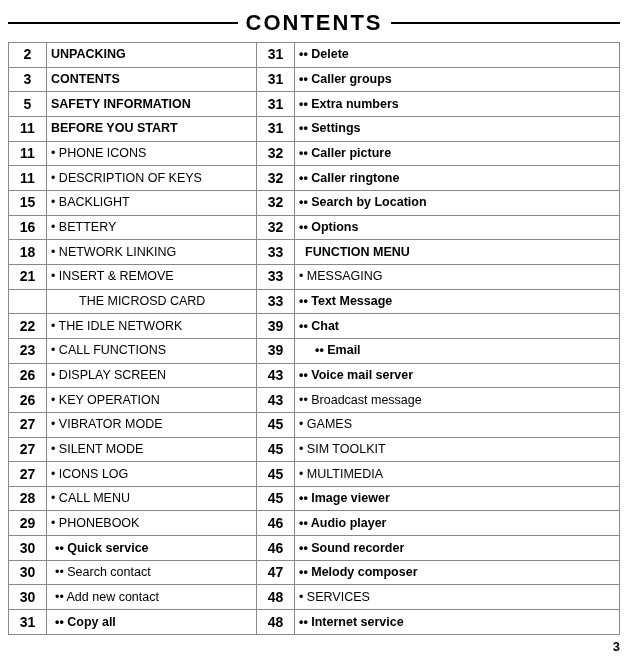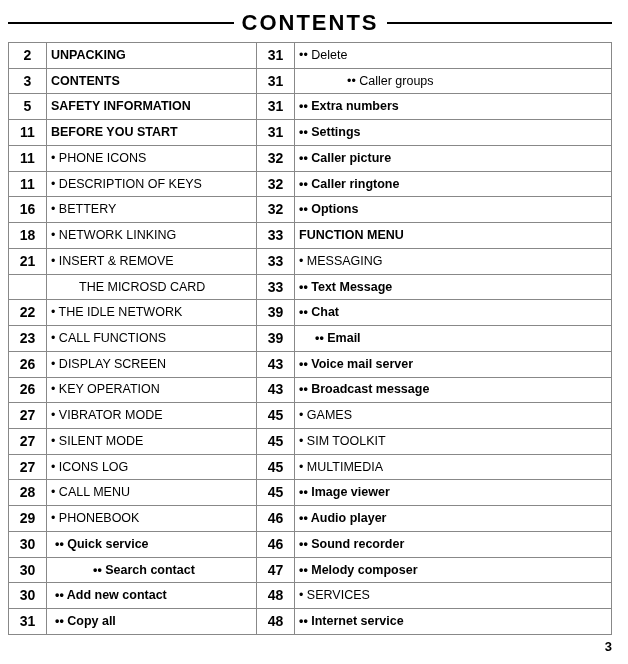--- a/index.html
+++ b/index.html
@@ -10,21 +10,21 @@
       font-family: Arial, Helvetica, sans-serif;
       font-size: 13px;
       color: #000;
       overflow: hidden;
       position: relative;
     }
 
     .page-wrapper {
       width: 628px;
       height: 664px;
-      padding: 10px 16px 10px 8px;
+      padding: 10px 8px 10px 8px;
       display: flex;
       flex-direction: column;
     }
 
     
     .title-bar {
       display: flex;
       align-items: center;
       justify-content: center;
       margin-bottom: 6px;
@@ -94,27 +94,27 @@
     <div class="title-text">CONTENTS</div>
     <div class="title-line"></div>
   </div>
 
   <table class="toc-table">
     <tbody id="toc-body">
     <tr>
           <td class="col-num">2</td>
           <td class="col-label"><span class="blue">UNPACKING</span></td>
           <td class="col-num2">31</td>
-          <td class="col-label2"><span style="font-weight: 400;">•• Delete</span></td>
+          <td class="col-label2"><span style="font-weight: 700;">•• Delete</span></td>
         </tr>
         <tr>
           <td class="col-num">3</td>
           <td class="col-label"><span class="blue">CONTENTS</span></td>
           <td class="col-num2">31</td>
-          <td class="col-label2"><span style="font-weight: 400; margin-left: 48px;">•• Caller  groups</span></td>
+          <td class="col-label2"><span style="font-weight: 700;">•• Caller  groups</span></td>
         </tr>
         <tr>
           <td class="col-num">5</td>
           <td class="col-label"><span class="blue">SAFETY INFORMATION</span></td>
           <td class="col-num2">31</td>
           <td class="col-label2"><span style="font-weight: 700;">•• Extra numbers</span></td>
         </tr>
         <tr>
           <td class="col-num">11</td>
           <td class="col-label"><span class="blue">BEFORE YOU START</span></td>
@@ -125,32 +125,38 @@
           <td class="col-num">11</td>
           <td class="col-label"><span>• PHONE ICONS</span></td>
           <td class="col-num2">32</td>
           <td class="col-label2"><span style="font-weight: 700;">•• Caller  picture</span></td>
         </tr>
         <tr>
           <td class="col-num">11</td>
           <td class="col-label"><span>• DESCRIPTION OF KEYS</span></td>
           <td class="col-num2">32</td>
           <td class="col-label2"><span style="font-weight: 700;">•• Caller ringtone</span></td>
+        </tr>
+        <tr>
+          <td class="col-num">15</td>
+          <td class="col-label"><span>• BACKLIGHT</span></td>
+          <td class="col-num2">32</td>
+          <td class="col-label2"><span style="font-weight: 700;">•• Search by Location</span></td>
         </tr>
         <tr>
           <td class="col-num">16</td>
           <td class="col-label"><span>• BETTERY</span></td>
           <td class="col-num2">32</td>
           <td class="col-label2"><span style="font-weight: 700;">•• Options</span></td>
         </tr>
         <tr>
           <td class="col-num">18</td>
           <td class="col-label"><span>• NETWORK LINKING</span></td>
           <td class="col-num2">33</td>
-          <td class="col-label2"><span class="blue" style="font-weight: 700;">FUNCTION MENU</span></td>
+          <td class="col-label2"><span class="blue" style="font-weight: 700; margin-left: 6px;">FUNCTION MENU</span></td>
         </tr>
         <tr>
           <td class="col-num">21</td>
           <td class="col-label"><span>• INSERT &amp; REMOVE</span></td>
           <td class="col-num2">33</td>
           <td class="col-label2"><span>• MESSAGING</span></td>
         </tr>
         <tr>
           <td class="col-num"></td>
           <td class="col-label">
@@ -174,21 +180,21 @@
         <tr>
           <td class="col-num">26</td>
           <td class="col-label"><span>• DISPLAY SCREEN</span></td>
           <td class="col-num2">43</td>
           <td class="col-label2"><span style="font-weight: 700;">•• Voice mail server</span></td>
         </tr>
         <tr>
           <td class="col-num">26</td>
           <td class="col-label"><span>• KEY OPERATION</span></td>
           <td class="col-num2">43</td>
-          <td class="col-label2"><span style="font-weight: 700;">•• Broadcast message</span></td>
+          <td class="col-label2"><span style="font-weight: 400;">•• Broadcast message</span></td>
         </tr>
         <tr>
           <td class="col-num">27</td>
           <td class="col-label"><span>• VIBRATOR MODE</span></td>
           <td class="col-num2">45</td>
           <td class="col-label2"><span>• GAMES</span></td>
         </tr>
         <tr>
           <td class="col-num">27</td>
           <td class="col-label"><span>• SILENT MODE</span></td>
@@ -214,27 +220,27 @@
           <td class="col-label2"><span style="font-weight: 700;">•• Audio player</span></td>
         </tr>
         <tr>
           <td class="col-num">30</td>
           <td class="col-label"><span style="padding-left: 4px; font-weight: 700;">•• Quick  service</span></td>
           <td class="col-num2">46</td>
           <td class="col-label2"><span style="font-weight: 700; margin-top: 28px;">•• Sound recorder</span></td>
         </tr>
         <tr>
           <td class="col-num">30</td>
-          <td class="col-label"><span style="padding-left: 4px; font-weight: 700; margin-left: 38px;">•• Search  contact</span></td>
+          <td class="col-label"><span style="padding-left: 4px; font-weight: 400;">•• Search  contact</span></td>
           <td class="col-num2">47</td>
           <td class="col-label2"><span style="font-weight: 700;">•• Melody composer</span></td>
         </tr>
         <tr>
           <td class="col-num">30</td>
-          <td class="col-label"><span style="padding-left: 4px; font-weight: 700; text-align: right;">•• Add new contact</span></td>
+          <td class="col-label"><span style="padding-left: 4px; font-weight: 400; text-align: right;">•• Add new contact</span></td>
           <td class="col-num2">48</td>
           <td class="col-label2"><span>• SERVICES</span></td>
         </tr>
         <tr>
           <td class="col-num">31</td>
           <td class="col-label"><span style="padding-left: 4px; font-weight: 700; margin-top: 48px;">•• Copy  all</span></td>
           <td class="col-num2">48</td>
           <td class="col-label2"><span style="font-weight: 700;">•• Internet service</span></td>
         </tr>
       </tbody>

